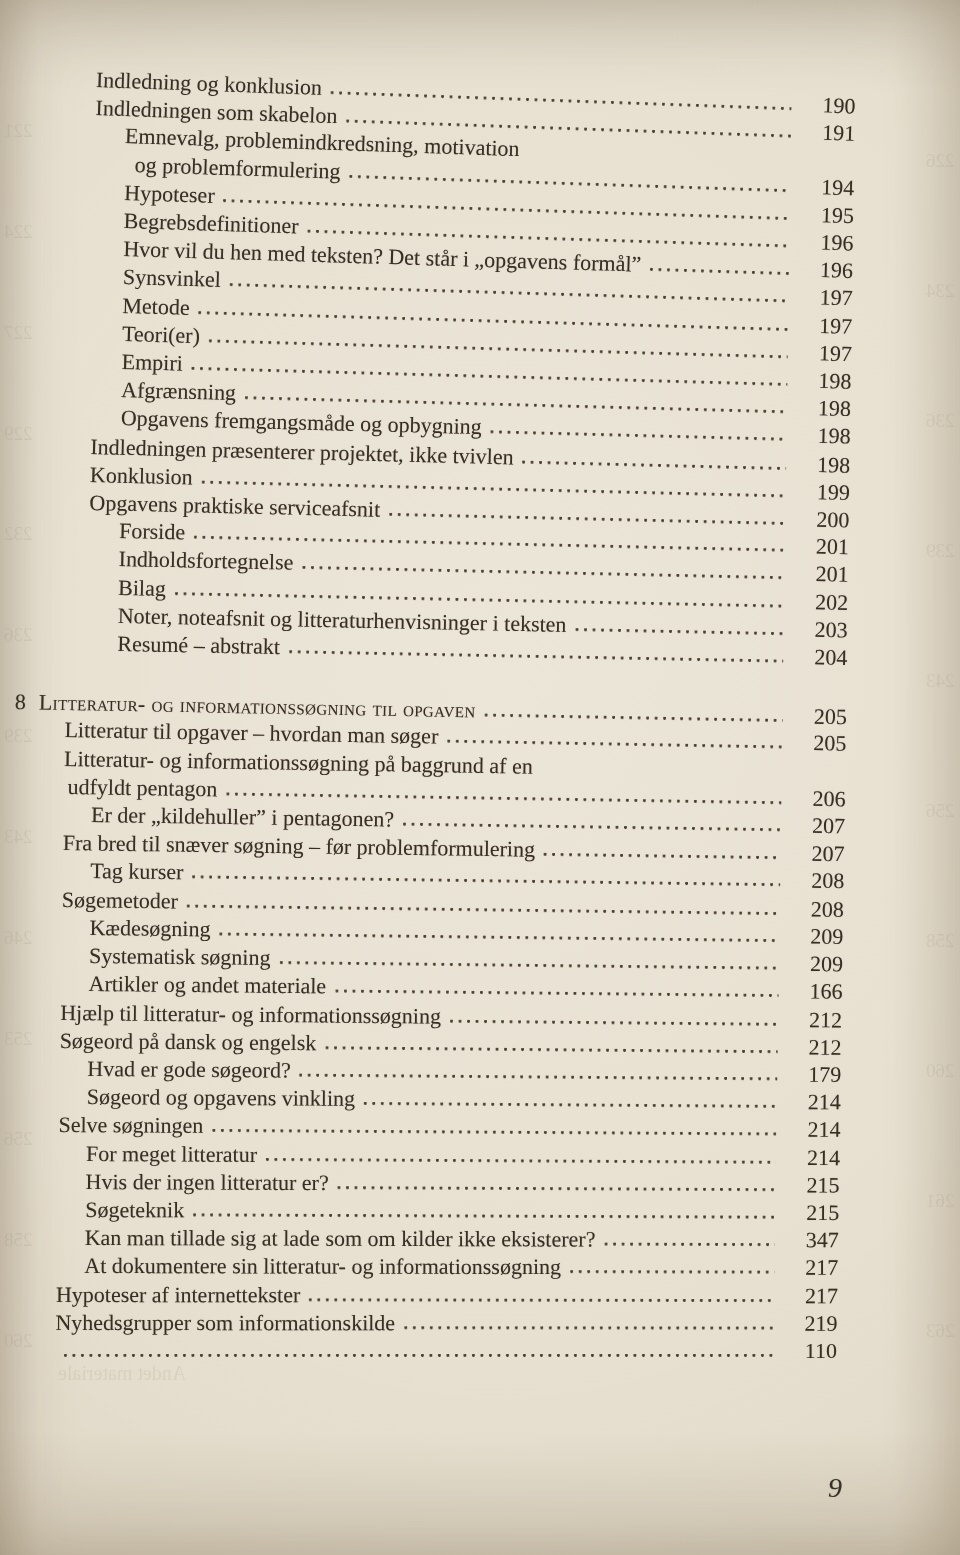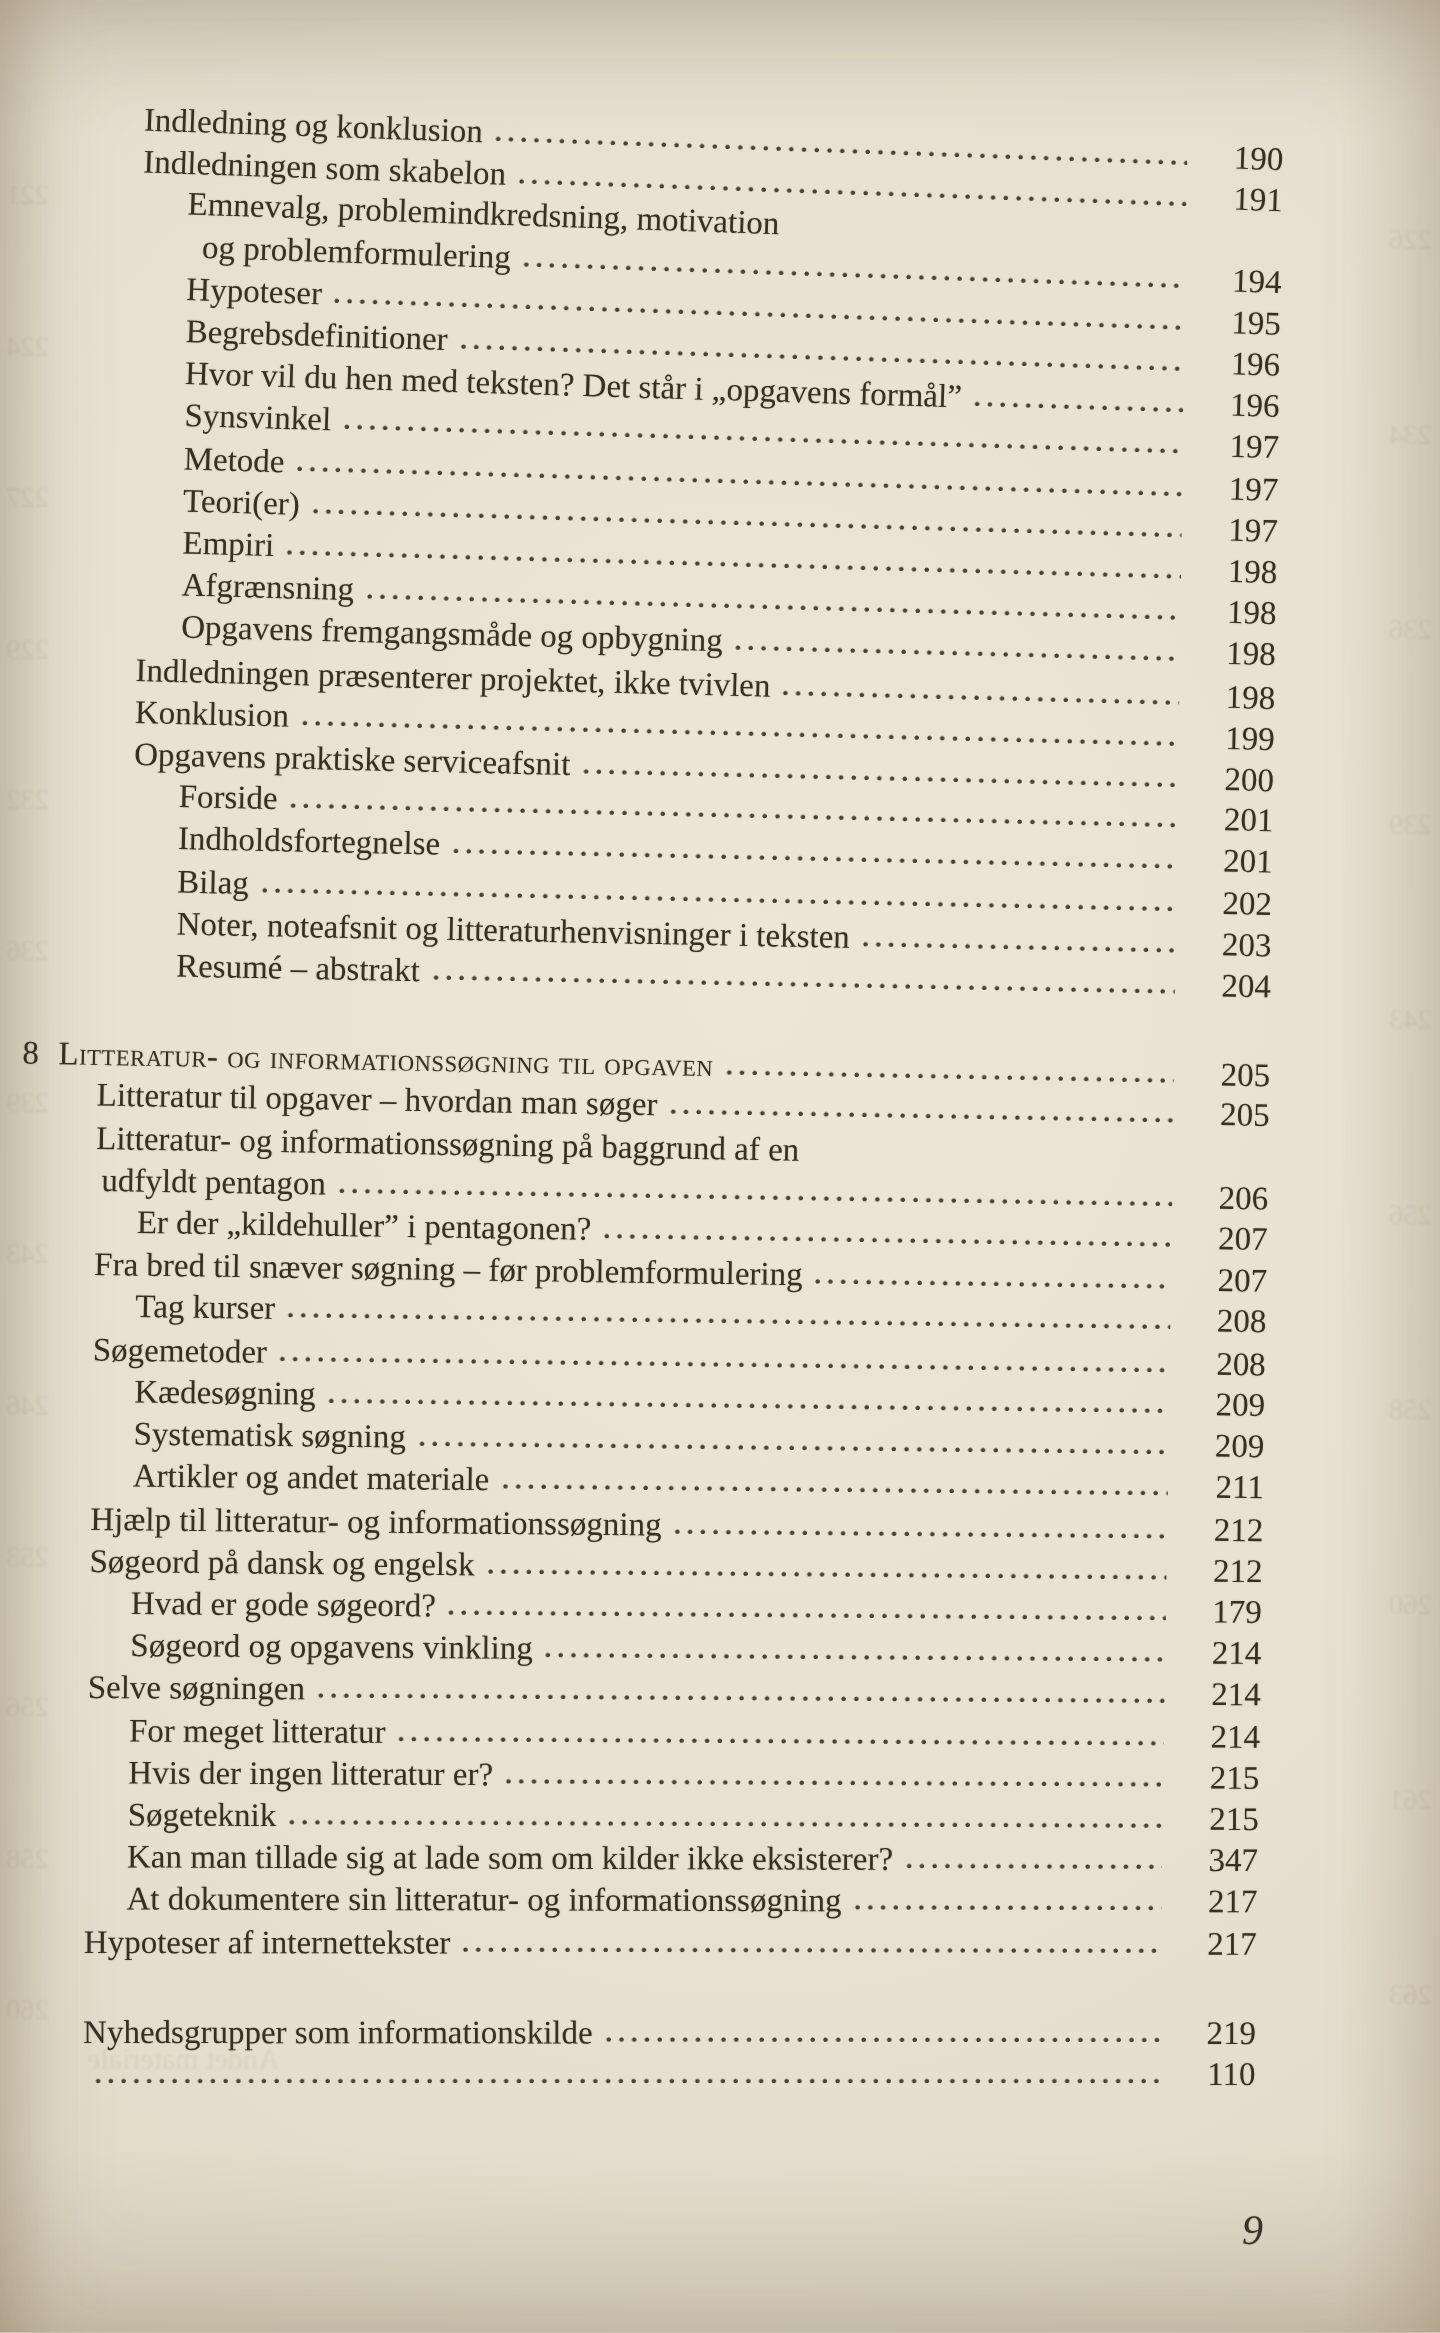--- a/index.html
+++ b/index.html
@@ -211,21 +211,21 @@
           <span class="pg">209</span>
         </div>
         <div class="row lvl2" style="transform: translateX(-13px) rotate(0.64deg);">
           <span class="t">Systematisk søgning</span>
           <span class="dots"></span>
           <span class="pg">209</span>
         </div>
         <div class="row lvl2" style="transform: translateX(-13.4px) rotate(0.59deg);">
           <span class="t">Artikler og andet materiale</span>
           <span class="dots"></span>
-          <span class="pg">211</span>
+          <span class="pg">166</span>
         </div>
         <div class="row lvl1" style="transform: translateX(-13.8px) rotate(0.55deg);">
           <span class="t">Hjælp til litteratur- og informationssøgning</span>
           <span class="dots"></span>
           <span class="pg">212</span>
         </div>
         <div class="row lvl1" style="transform: translateX(-14.3px) rotate(0.5deg);">
           <span class="t">Søgeord på dansk og engelsk</span>
           <span class="dots"></span>
           <span class="pg">212</span>
@@ -268,21 +268,21 @@
         <div class="row lvl2" style="transform: translateX(-17.7px) rotate(0.14deg);">
           <span class="t">At dokumentere sin litteratur- og informationssøgning</span>
           <span class="dots"></span>
           <span class="pg">217</span>
         </div>
         <div class="row lvl1" style="transform: translateX(-18.1px) rotate(0.09deg);">
           <span class="t">Hypoteser af internettekster</span>
           <span class="dots"></span>
           <span class="pg">217</span>
         </div>
-        <div class="row lvl1" style="transform: translateX(-18.6px) rotate(0.05deg); margin-top: 32px;">
+        <div class="row lvl1" style="transform: translateX(-18.6px) rotate(0.05deg);">
           <span class="t">Nyhedsgrupper som informationskilde</span>
           <span class="dots"></span>
           <span class="pg">219</span>
         </div>
         <div class="row lvl1" style="transform: translateX(-19px) rotate(0deg);">
           <span class="dots"></span>
           <span class="pg">110</span>
         </div>
       </div>
     </div>

